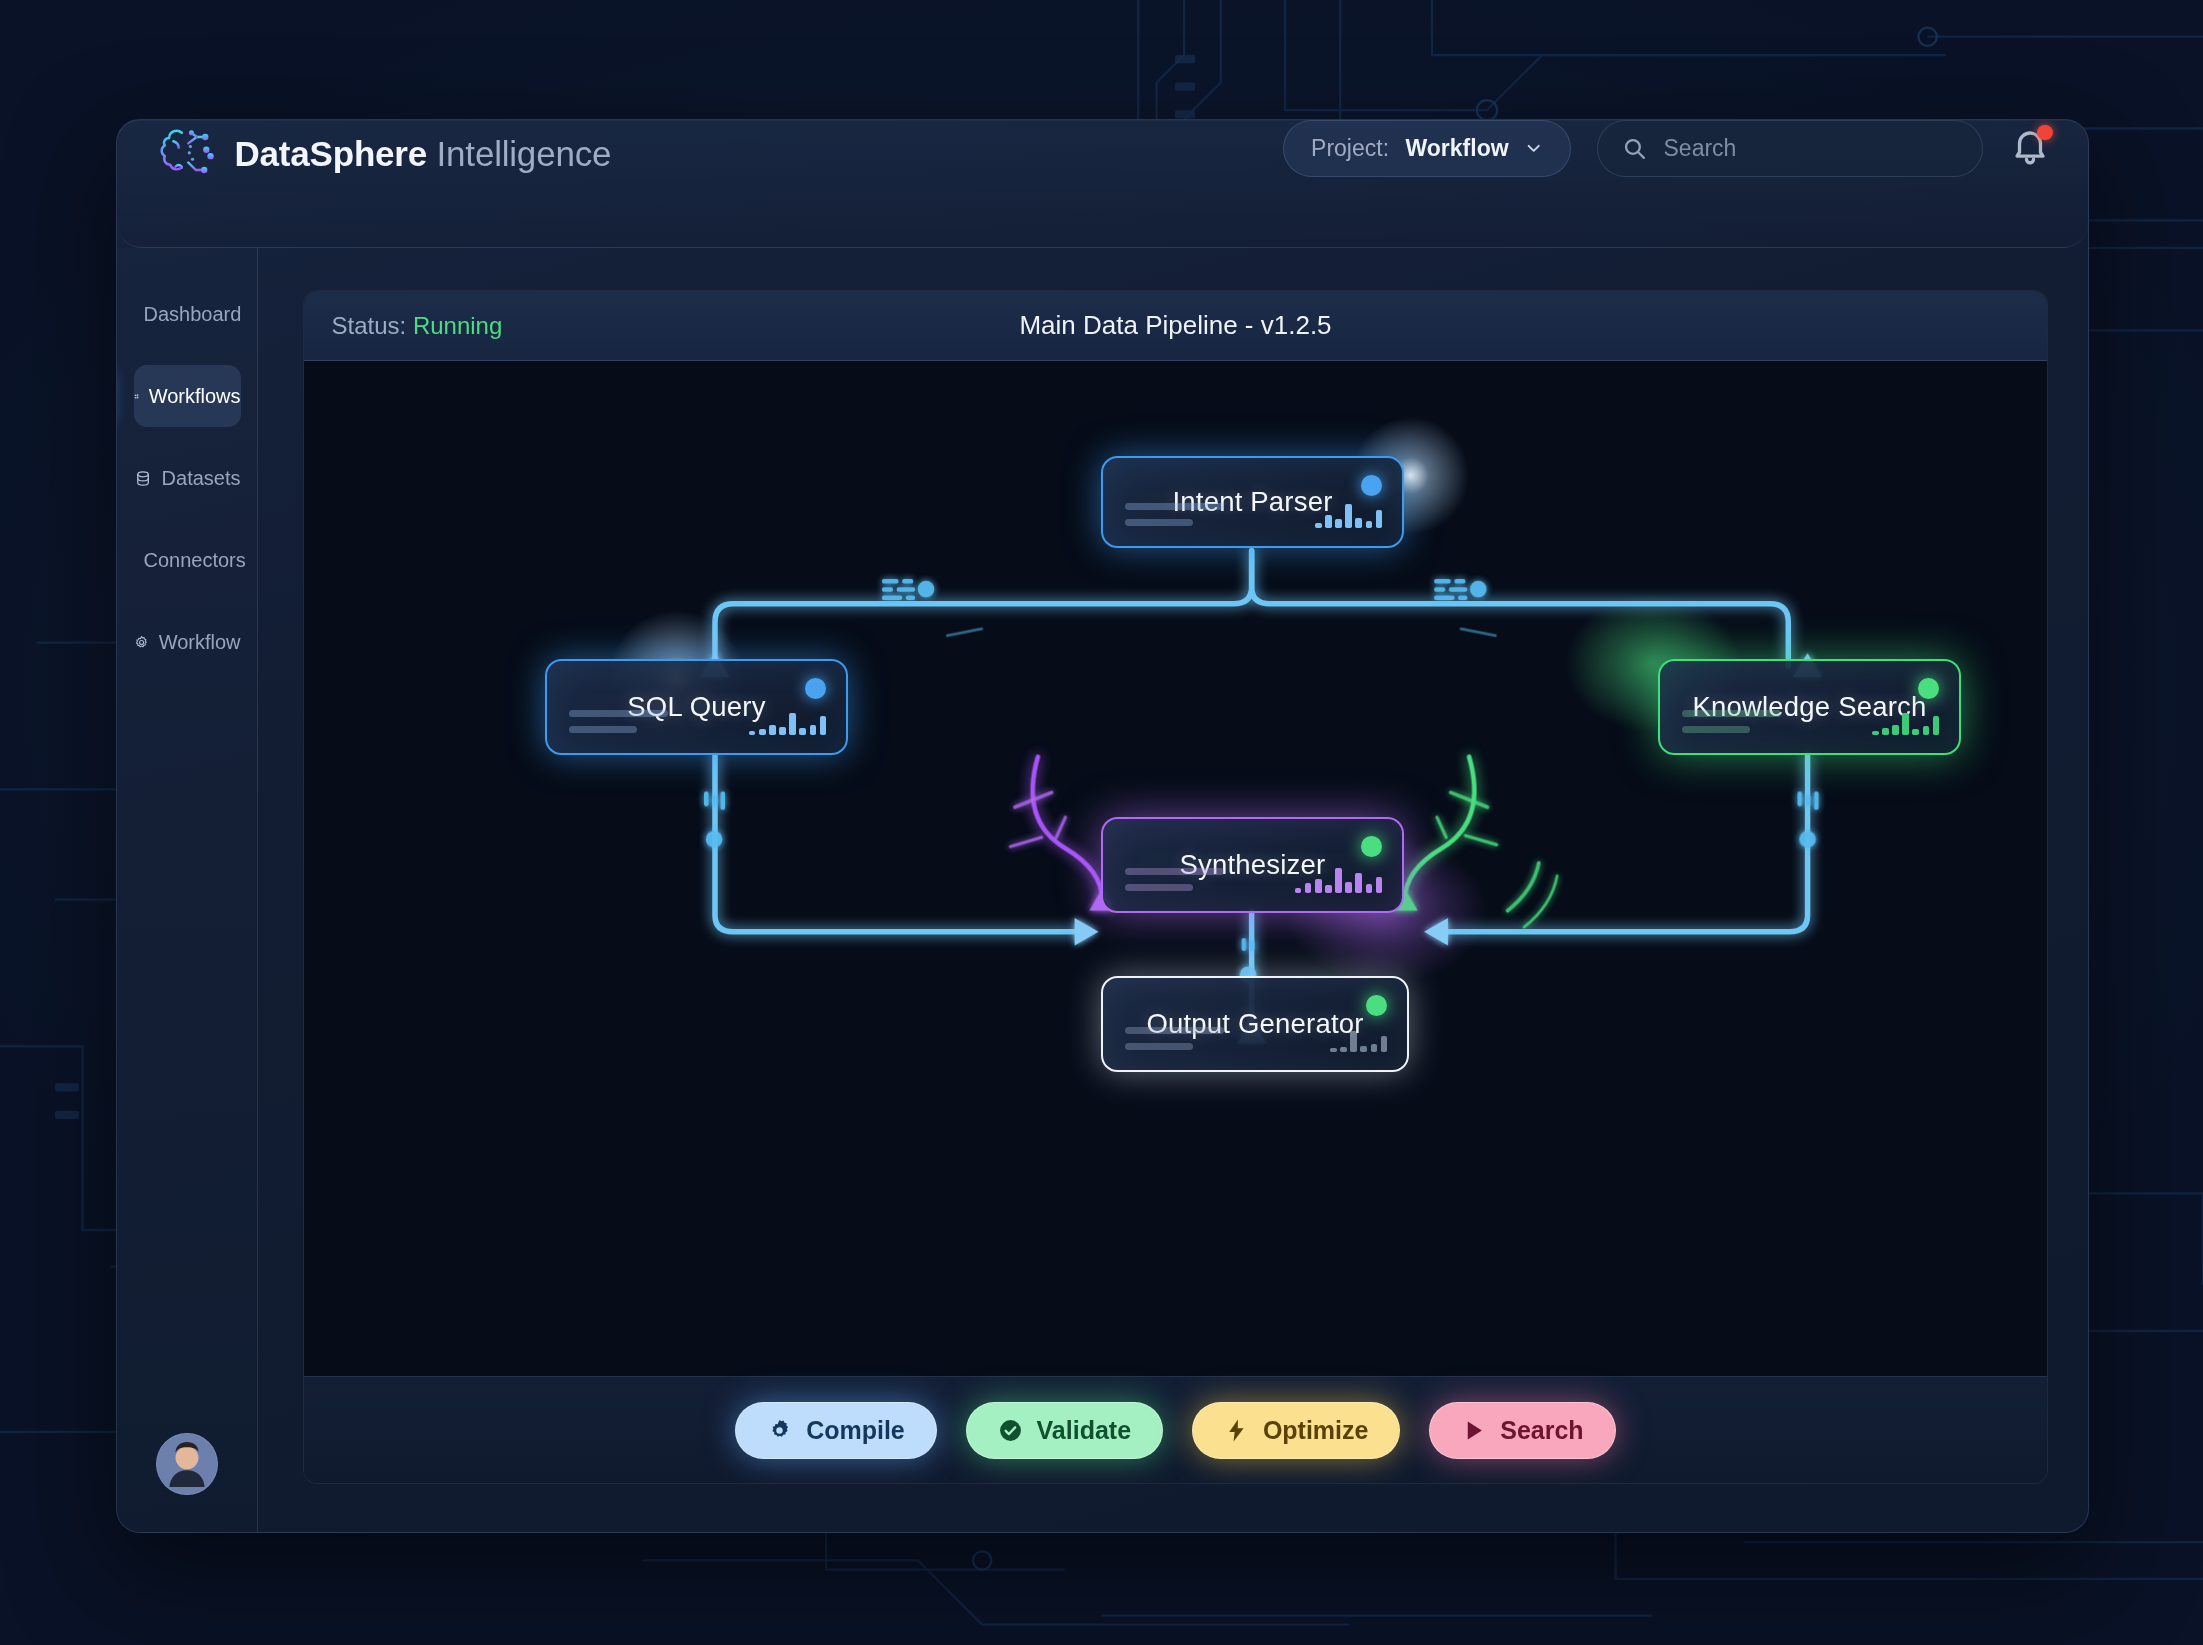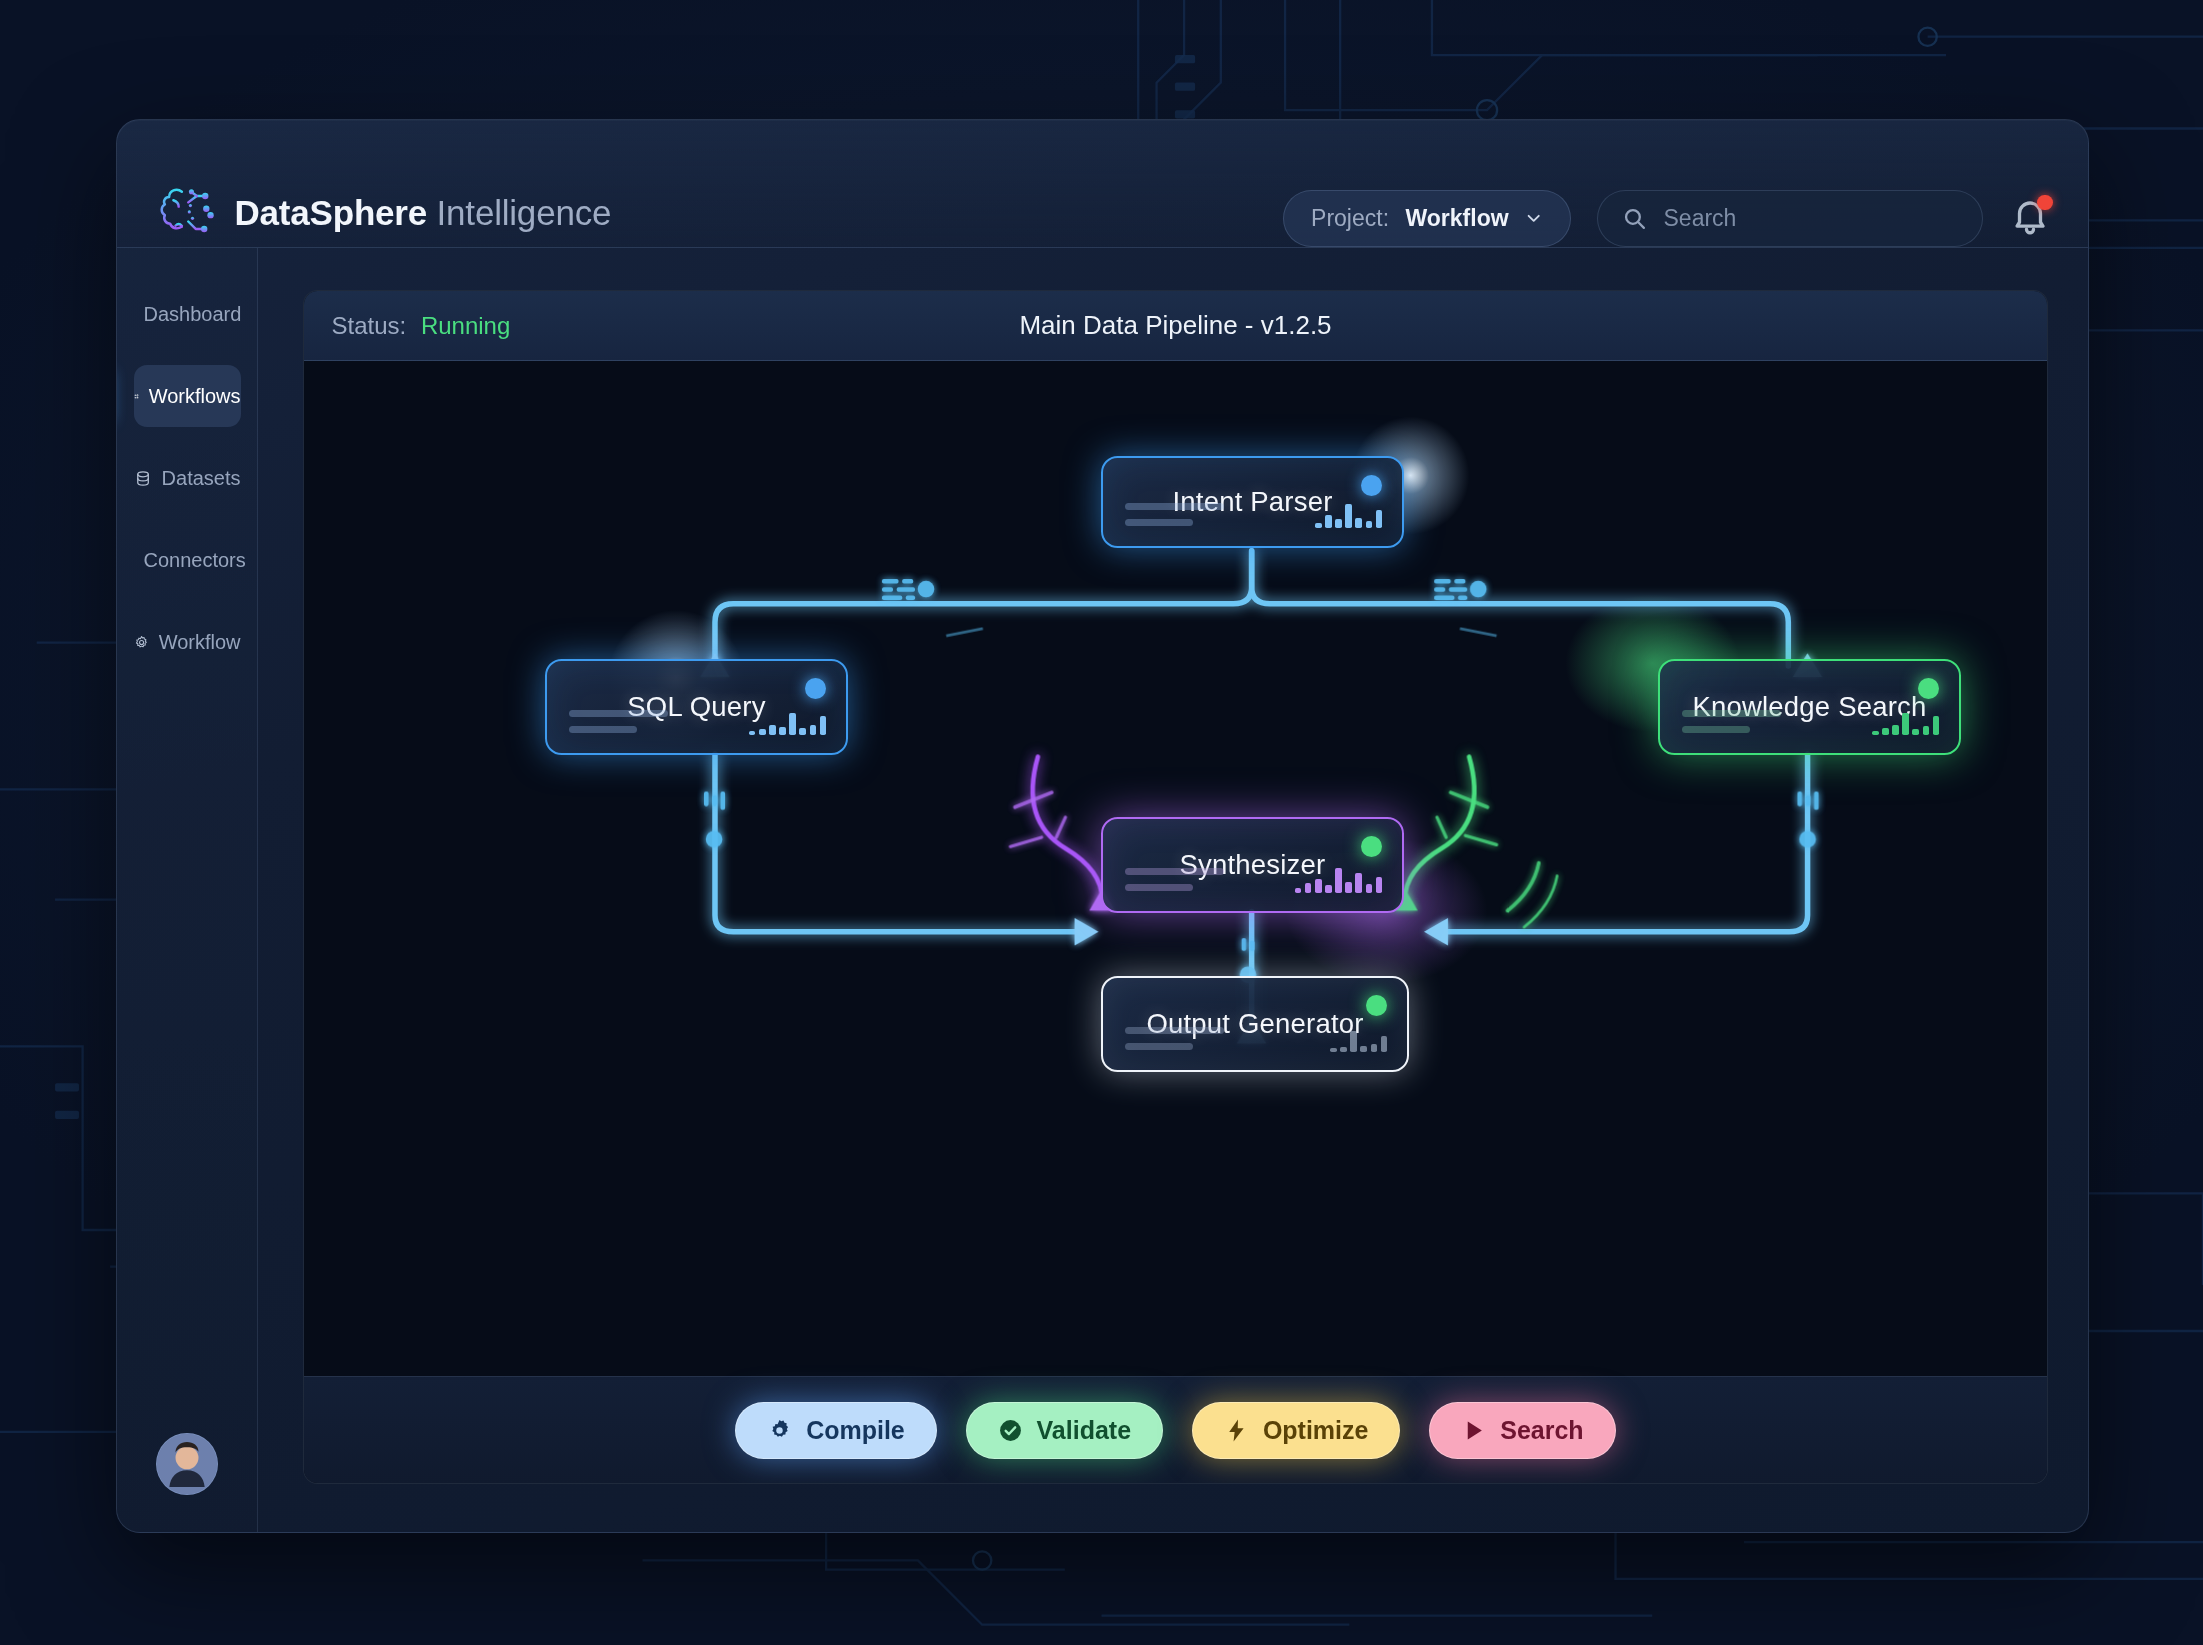--- a/index.html
+++ b/index.html
@@ -25,23 +25,24 @@
     border-radius: 24px;
     background: linear-gradient(165deg, #16233d 0%, #121d33 35%, #0f1a2e 100%);
     border: 0.9px solid rgba(135,160,200,.20);
     box-shadow: 0 37px 101px rgba(0,0,0,.55), inset 0 0.9px 0 rgba(190,210,240,.07);
     overflow: hidden;
   }
 
   
   #header {
     position: absolute; left: 0; top: 0; right: 0; height: 128px;
-    display: flex; align-items: flex-end;
+    display: flex; align-items: flex-start;
     border-bottom: 0.9px solid rgba(130,155,195,.17);
     background: linear-gradient(180deg, rgba(28,44,72,.55), rgba(19,31,53,.25));
+    border-radius: 25px;
   }
   #brand { display: flex; align-items: center; margin-left: 33px; }
   #brand .mark { width: 68px; height: 68px; flex: 0 0 68px; }
   #brand .wordmark {
     margin-left: 16.5px; font-size: 35px; letter-spacing: -0.2px; white-space: nowrap;
   }
   .wm-strong { color: #f2f6fc; font-weight: 700; }
   .wm-light  { color: #9facc4; font-weight: 400; }
 
   #header-right {
@@ -116,21 +117,21 @@
     border: 0.9px solid rgba(125,150,190,.22);
     background: #060c18;
   }
   #canvas-head {
     position: relative; height: 70px;
     border-bottom: 0.9px solid rgba(125,150,190,.20);
     background: linear-gradient(180deg, #1c2d4a, #172540);
     display: flex; align-items: center;
   }
   #status-label { margin-left: 27.5px; font-size: 24px; color: #9dabc3; }
-  #status-value { color: #4ade80; margin-left: 8px; }
+  #status-value { color: #4ade80; }
   #pipeline-title {
     position: absolute; left: 0; right: 0; text-align: center;
     font-size: 26px; color: #eef3fa;
   }
 
   #graph {
     position: absolute; left: 0; right: 0; top: 70px; bottom: 107px;
     background:
       linear-gradient(rgba(90,130,190,.055) 0.9px, transparent 0.9px) 0 0/72px 72px,
       linear-gradient(90deg, rgba(90,130,190,.055) 0.9px, transparent 0.9px) 0 0/72px 72px,

